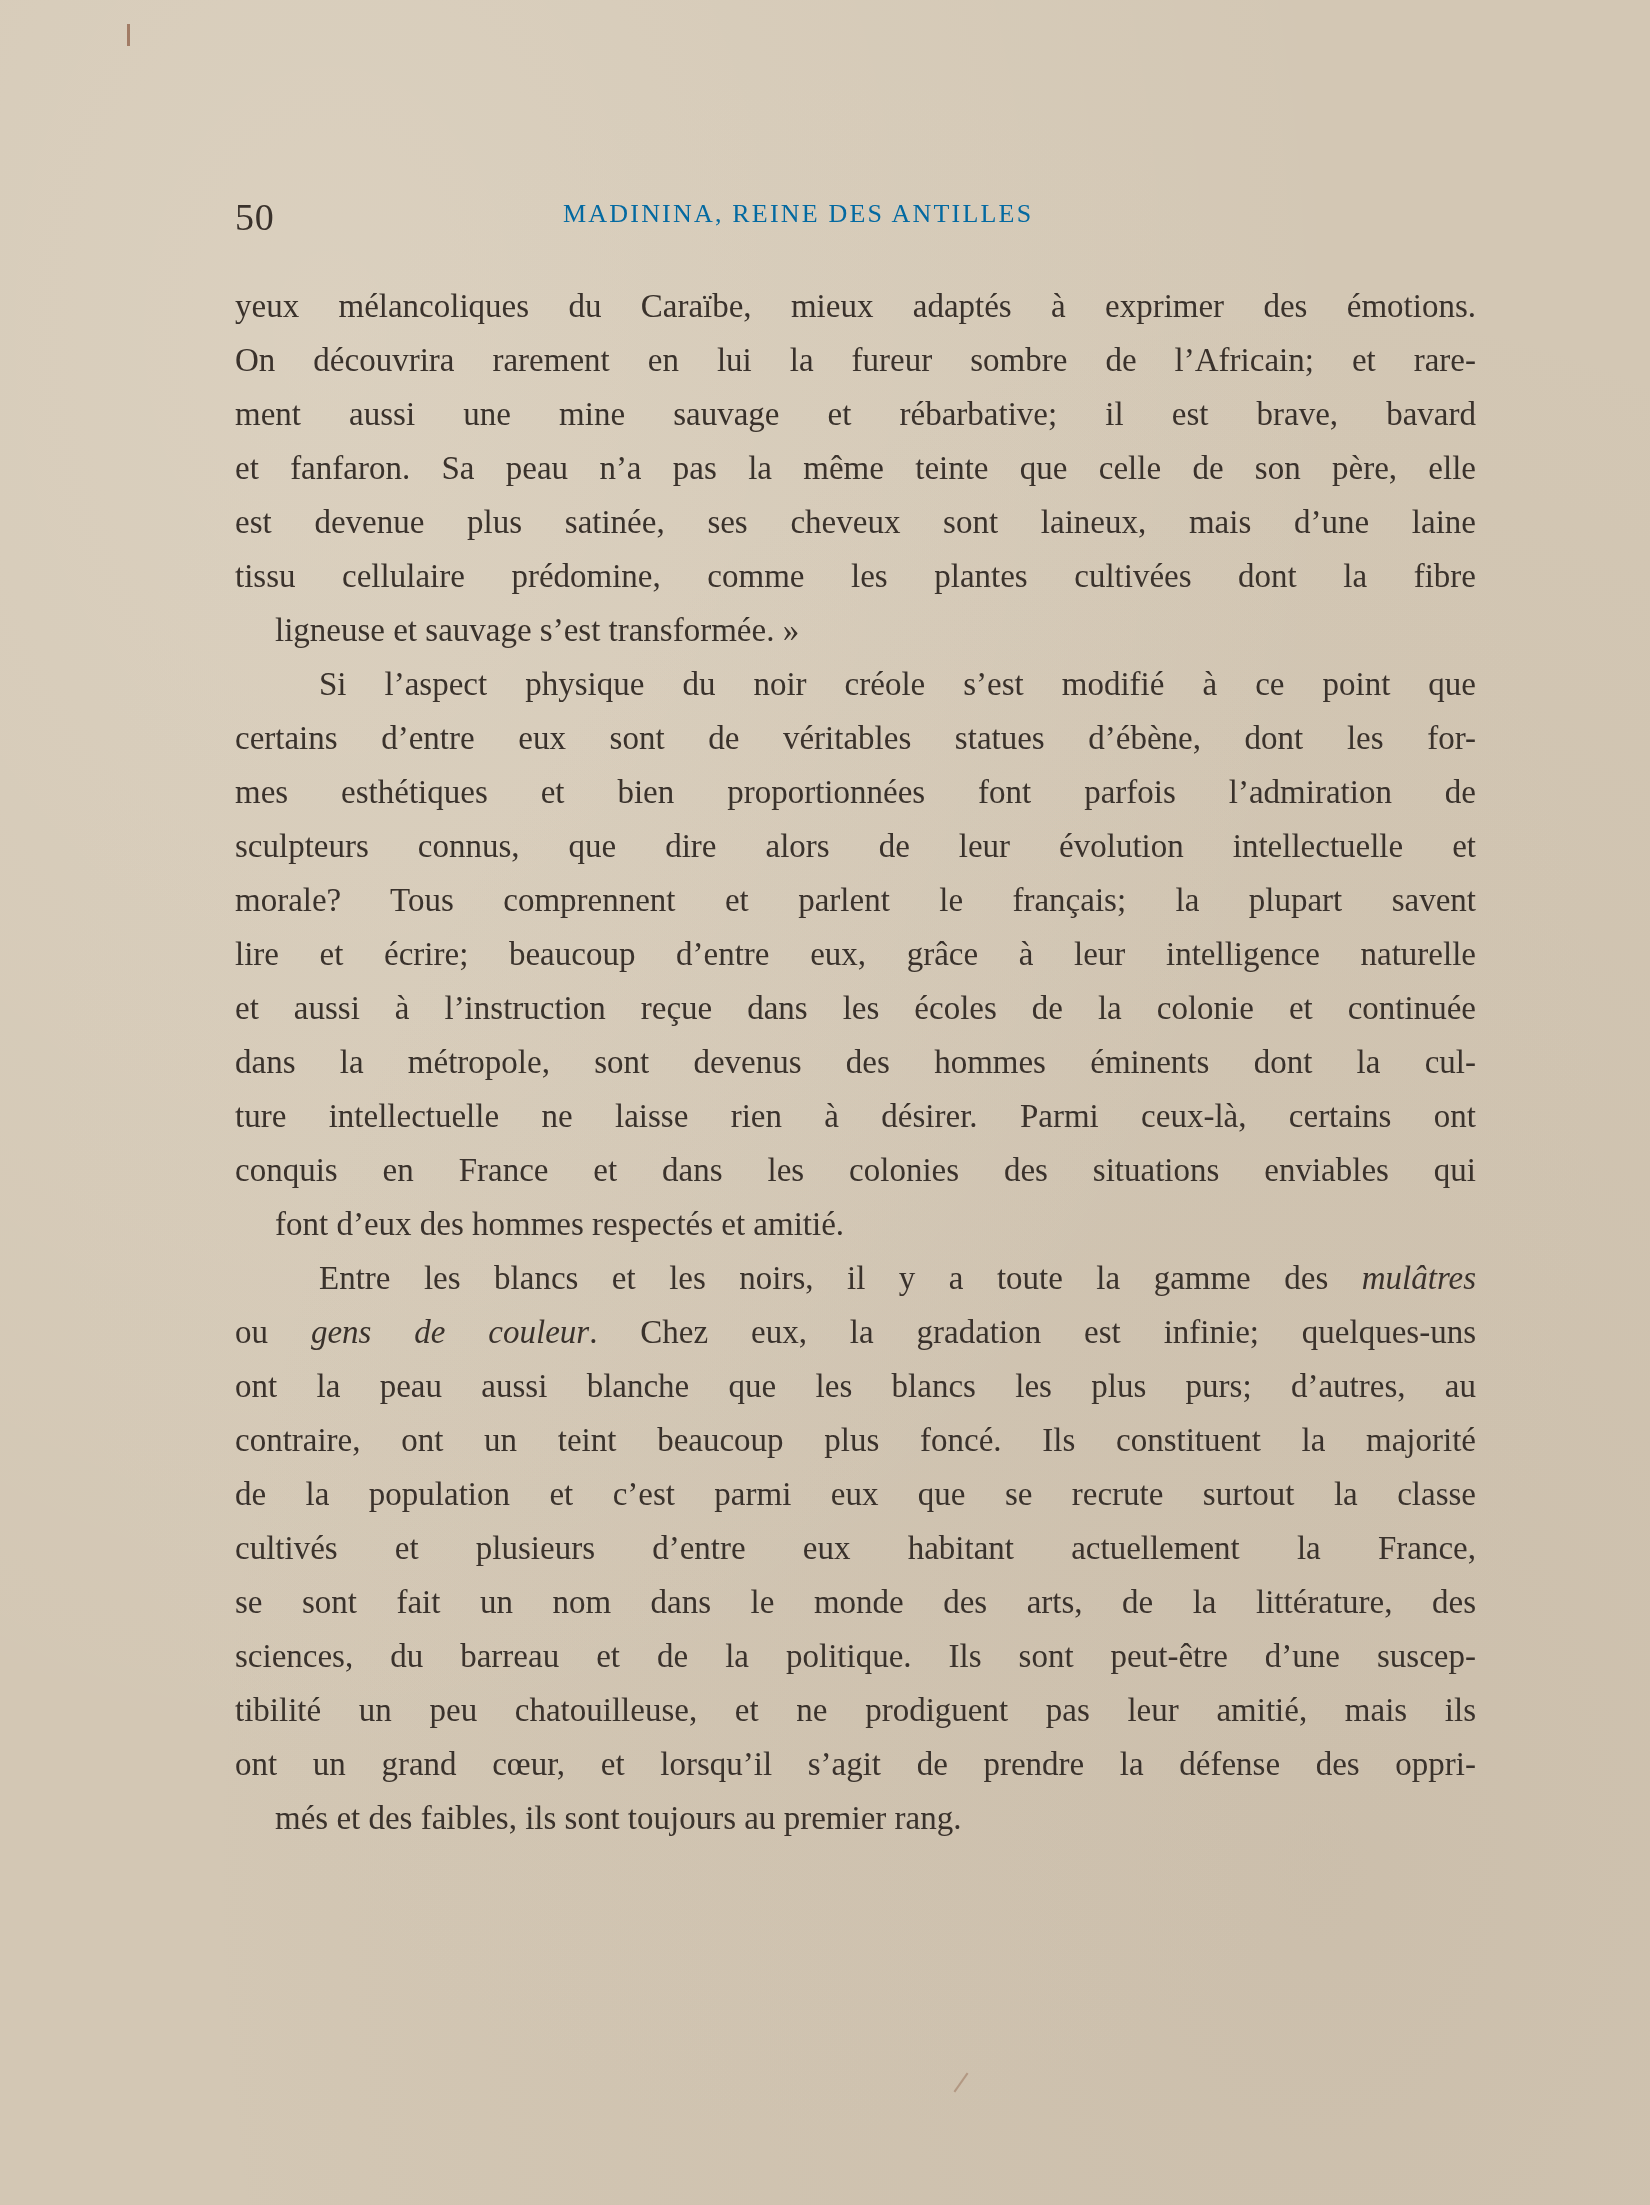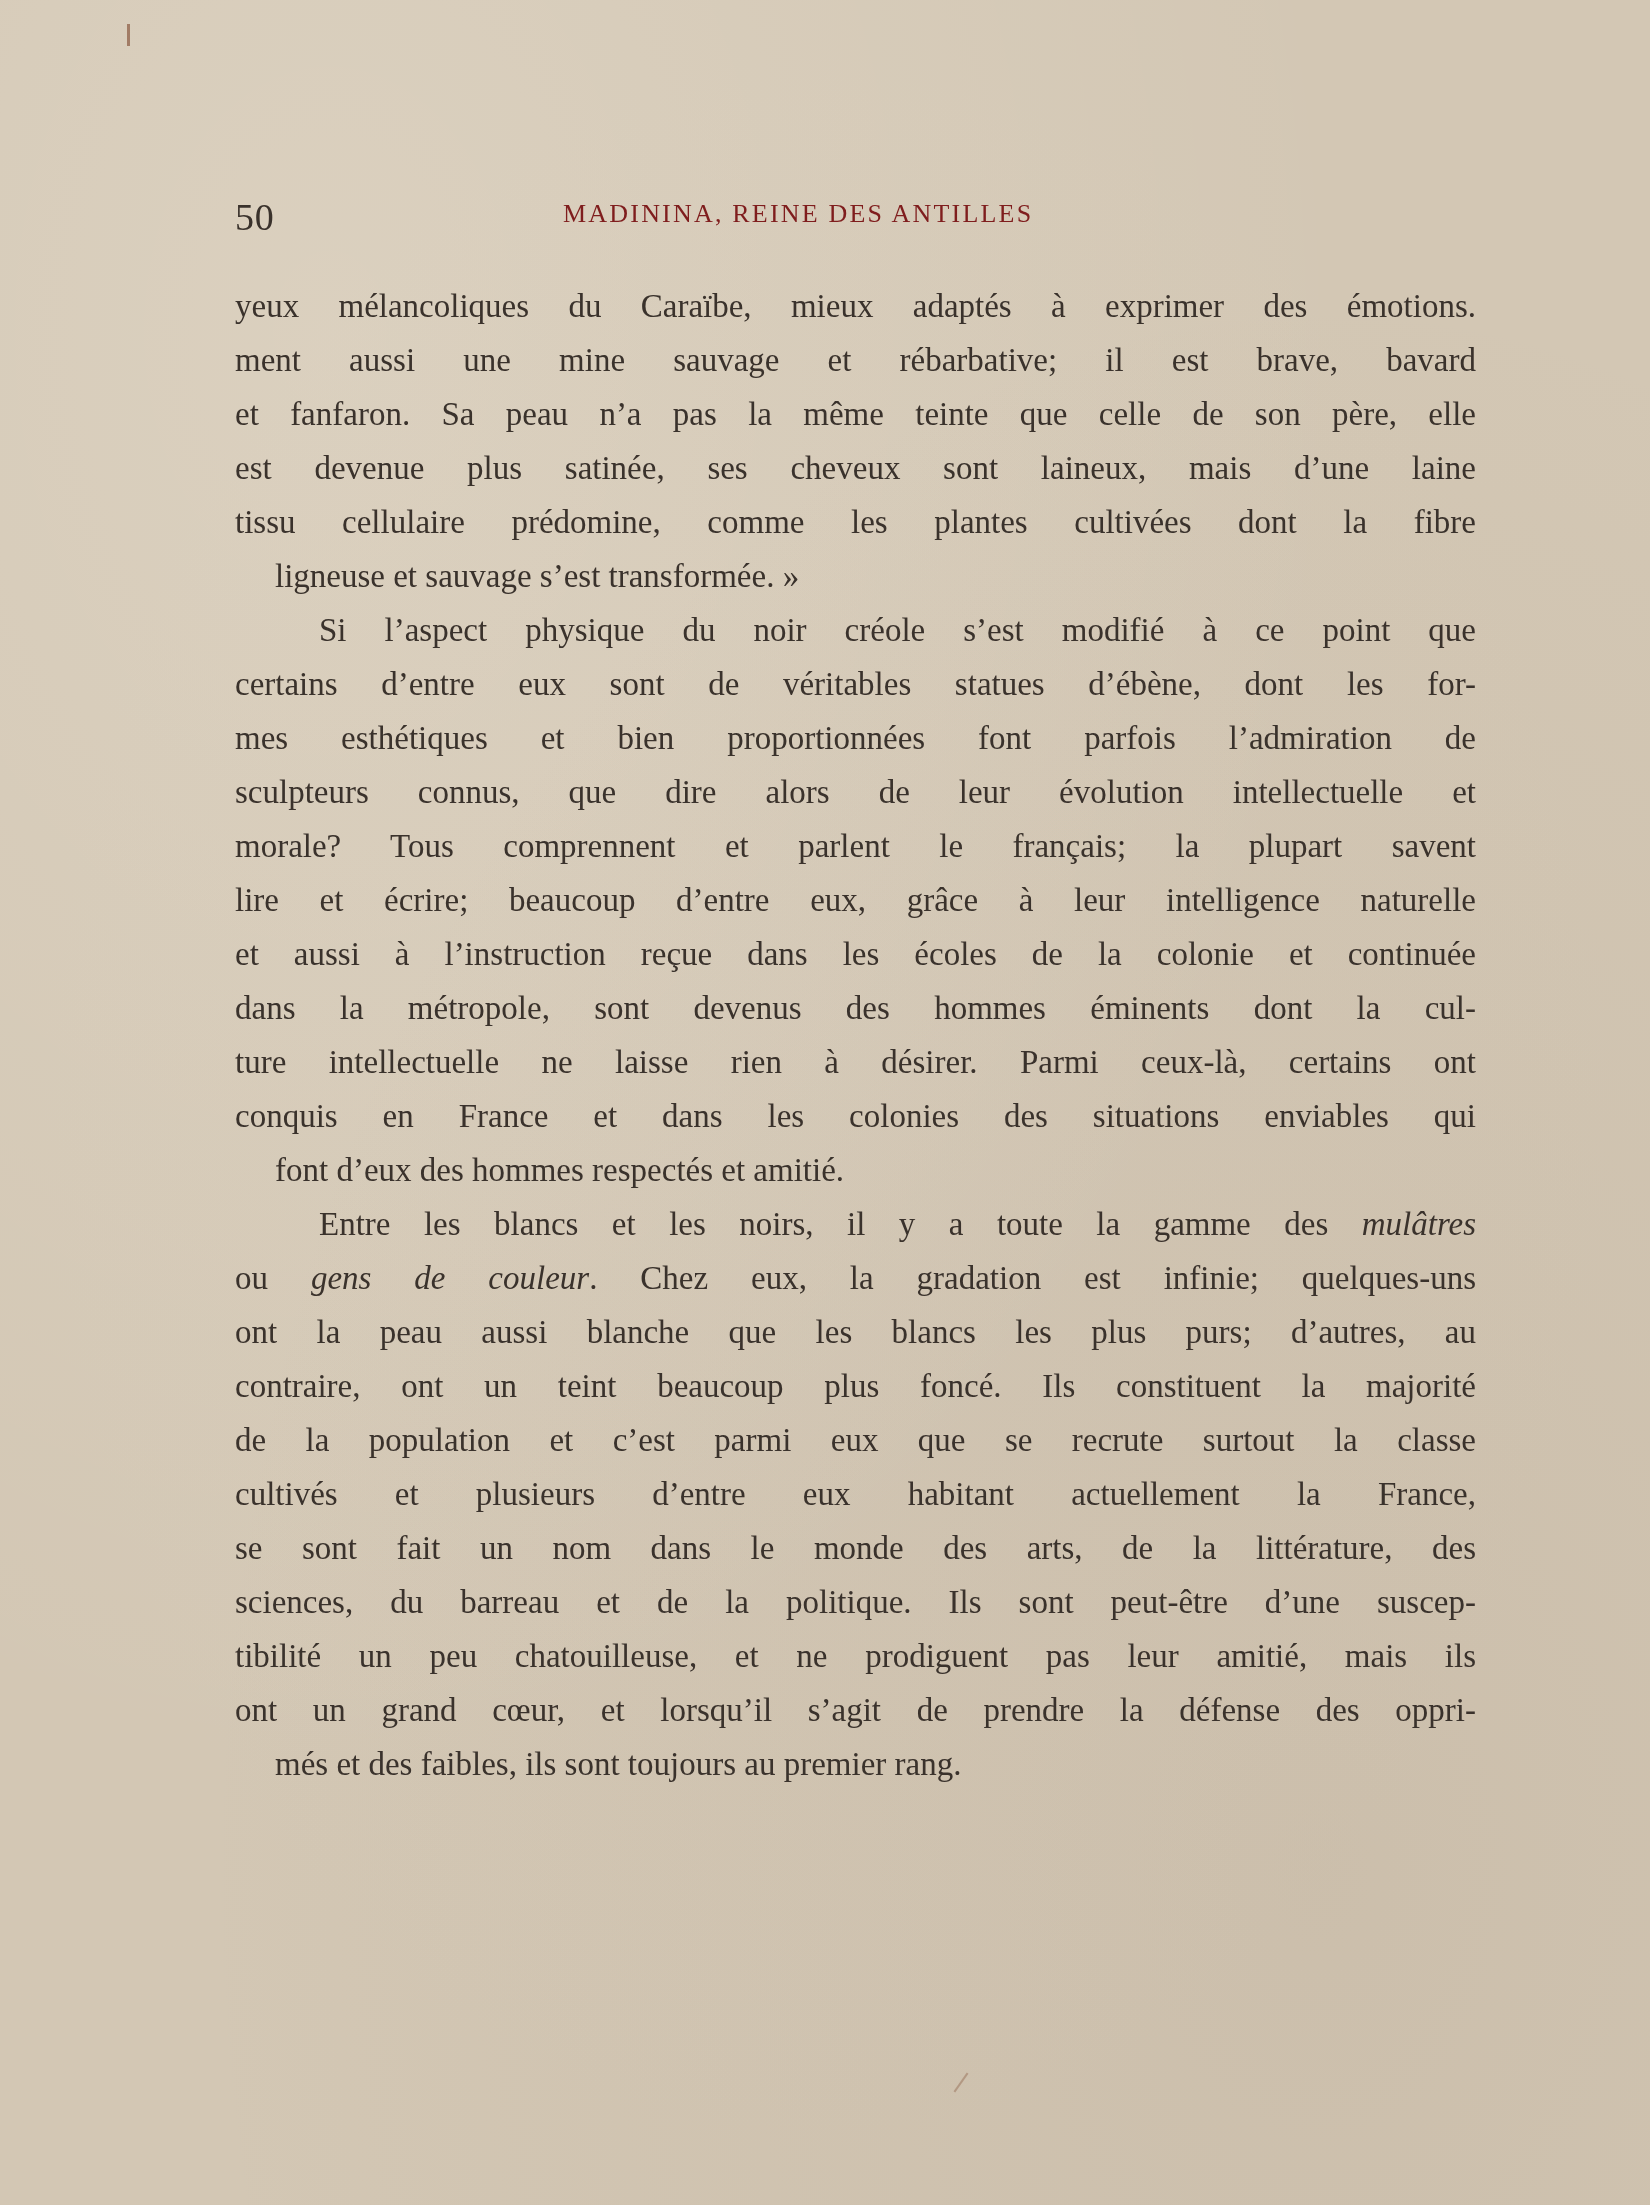--- a/index.html
+++ b/index.html
@@ -39,21 +39,21 @@
       font-size: 38px;
       letter-spacing: 0.7px;
       color: #3a322c;
     }
     .running-title {
       position: absolute;
       left: 328px;
       top: 4px;
       font-size: 26px;
       letter-spacing: 2.2px;
-      color: #7f1d1d;
+      color: #0369a1;
       text-transform: uppercase;
     }
     .body-text {
       position: absolute;
       top: 279px;
       left: 0;
       width: 1241px;
       font-size: 33px;
       line-height: 54px;
     }
@@ -87,20 +87,21 @@
 <div class="speck" style="left:960px;top:2071px;width:2px;height:23px;transform:rotate(35deg);opacity:0.4;"></div>
 
 <div class="page">
   <div class="running-head">
     <span class="page-number">50</span>
     <span class="running-title">MADININA, REINE DES ANTILLES</span>
   </div>
 
   <div class="body-text">
     <span class="line">yeux mélancoliques du Caraïbe, mieux adaptés à exprimer des émotions.</span>
+    <span class="line">On découvrira rarement en lui la fureur sombre de l’Africain; et rare-</span>
     <span class="line">ment aussi une mine sauvage et rébarbative; il est brave, bavard</span>
     <span class="line">et fanfaron. Sa peau n’a pas la même teinte que celle de son père, elle</span>
     <span class="line">est devenue plus satinée, ses cheveux sont laineux, mais d’une laine</span>
     <span class="line">tissu cellulaire prédomine, comme les plantes cultivées dont la fibre</span>
     <span class="line last">ligneuse et sauvage s’est transformée. »</span>
 
     <span class="line indent">Si l’aspect physique du noir créole s’est modifié à ce point que</span>
     <span class="line">certains d’entre eux sont de véritables statues d’ébène, dont les for-</span>
     <span class="line">mes esthétiques et bien proportionnées font parfois l’admiration de</span>
     <span class="line">sculpteurs connus, que dire alors de leur évolution intellectuelle et</span>

